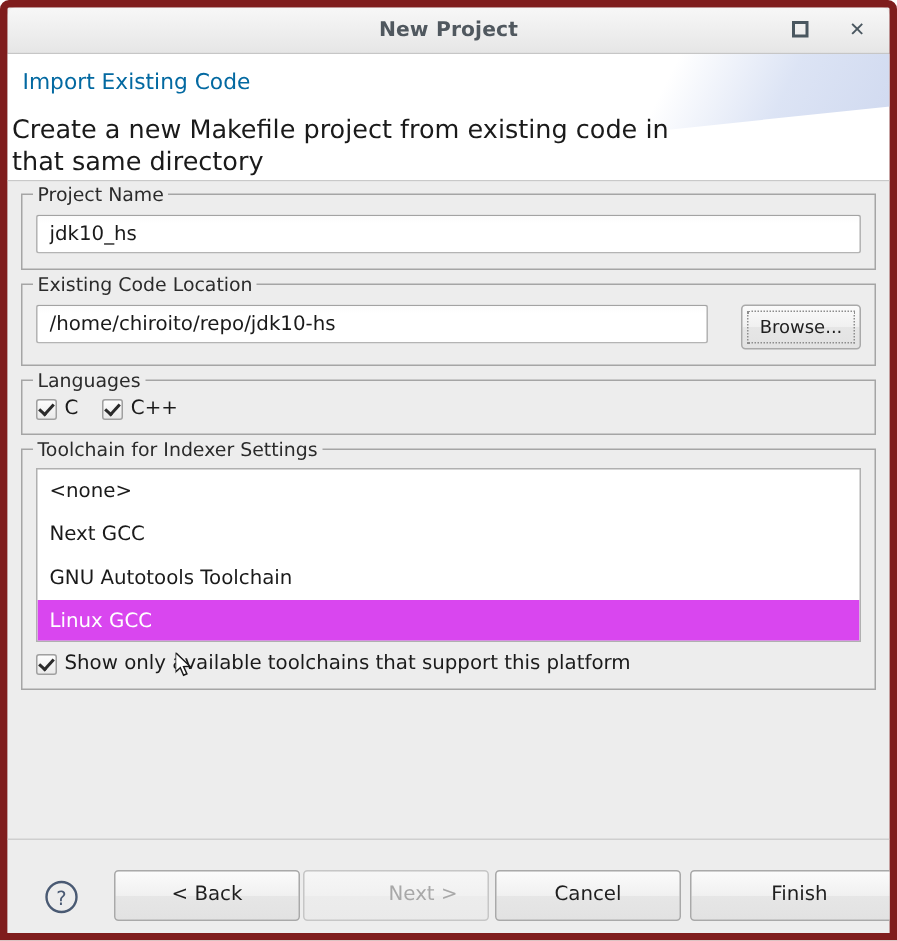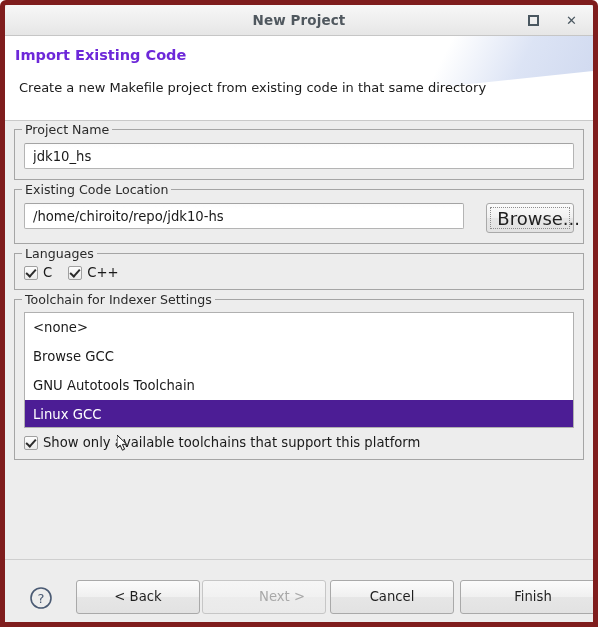--- a/index.html
+++ b/index.html
@@ -77,29 +77,29 @@
     height: 76px;
     background: linear-gradient(118deg, rgba(255,255,255,0) 36%, rgba(214,223,243,.85) 66%, rgba(204,214,238,.95) 100%);
     transform: skewY(-6deg);
     pointer-events: none;
   }
   #header-title {
     position: absolute;
     left: 10px;
     top: 11px;
     font-size: 14.5px;
-    font-weight: bold;
-    color: #6d28d9;
+    font-weight: normal;
+    color: #0369a1;
   }
   #header-desc {
     position: absolute;
-    left: 14px;
+    left: 3px;
     top: 41px;
     width: 470px;
-    font-size: 13px;
+    font-size: 17px;
     line-height: 21px;
     color: #1a1a1a;
   }
 
   
   #body {
     position: relative;
     height: 438px;
     background: #ededed;
     box-sizing: border-box;
@@ -141,21 +141,21 @@
     border-top-color: #a3a3a3;
     border-radius: 2px;
     outline: none;
   }
 
   
   .row-flex { display: flex; align-items: stretch; gap: 22px; }
   .btn {
     box-sizing: border-box;
     font-family: "DejaVu Sans", "Liberation Sans", sans-serif;
-    font-size: 18px;
+    font-size: 12px;
     color: #1f1f1f;
     background: linear-gradient(to bottom, #fbfbfb 0%, #f0f0f0 50%, #e6e6e6 51%, #e2e2e2 100%);
     border: 1px solid #a9a9a9;
     border-radius: 3px;
     cursor: default;
     padding: 0 10px;
   }
   #browse-button {
     height: 30px;
     min-width: 80px;
@@ -212,21 +212,21 @@
   }
   .list-item {
     height: 29px;
     line-height: 29px;
     padding: 0 0 0 8px;
     font-size: 13.2px;
     color: #1a1a1a;
     white-space: nowrap;
   }
   .list-item.selected {
-    background: #4c1d95;
+    background: #d946ef;
     color: #ffffff;
   }
   #toolchain-bottom-chk { margin-top: 7px; }
 
   
   #footer {
     position: relative;
     height: 72px;
     box-sizing: border-box;
     background: #ededed;
@@ -321,21 +321,21 @@
           <span class="chk-label">C++</span>
         </div>
       </div>
     </div>
 
     <div class="group" id="toolchain-group">
       <div class="group-label">Toolchain for Indexer Settings</div>
       <div class="group-inner">
         <div id="toolchain-list">
           <div class="list-item">&lt;none&gt;</div>
-          <div class="list-item">Browse GCC</div>
+          <div class="list-item">Next GCC</div>
           <div class="list-item">GNU Autotools Toolchain</div>
           <div class="list-item selected">Linux GCC</div>
         </div>
         <div class="chk-row" id="toolchain-bottom-chk">
           <span class="chk checked"></span>
           <span class="chk-label">Show only available toolchains that support this platform</span>
         </div>
       </div>
     </div>
 

